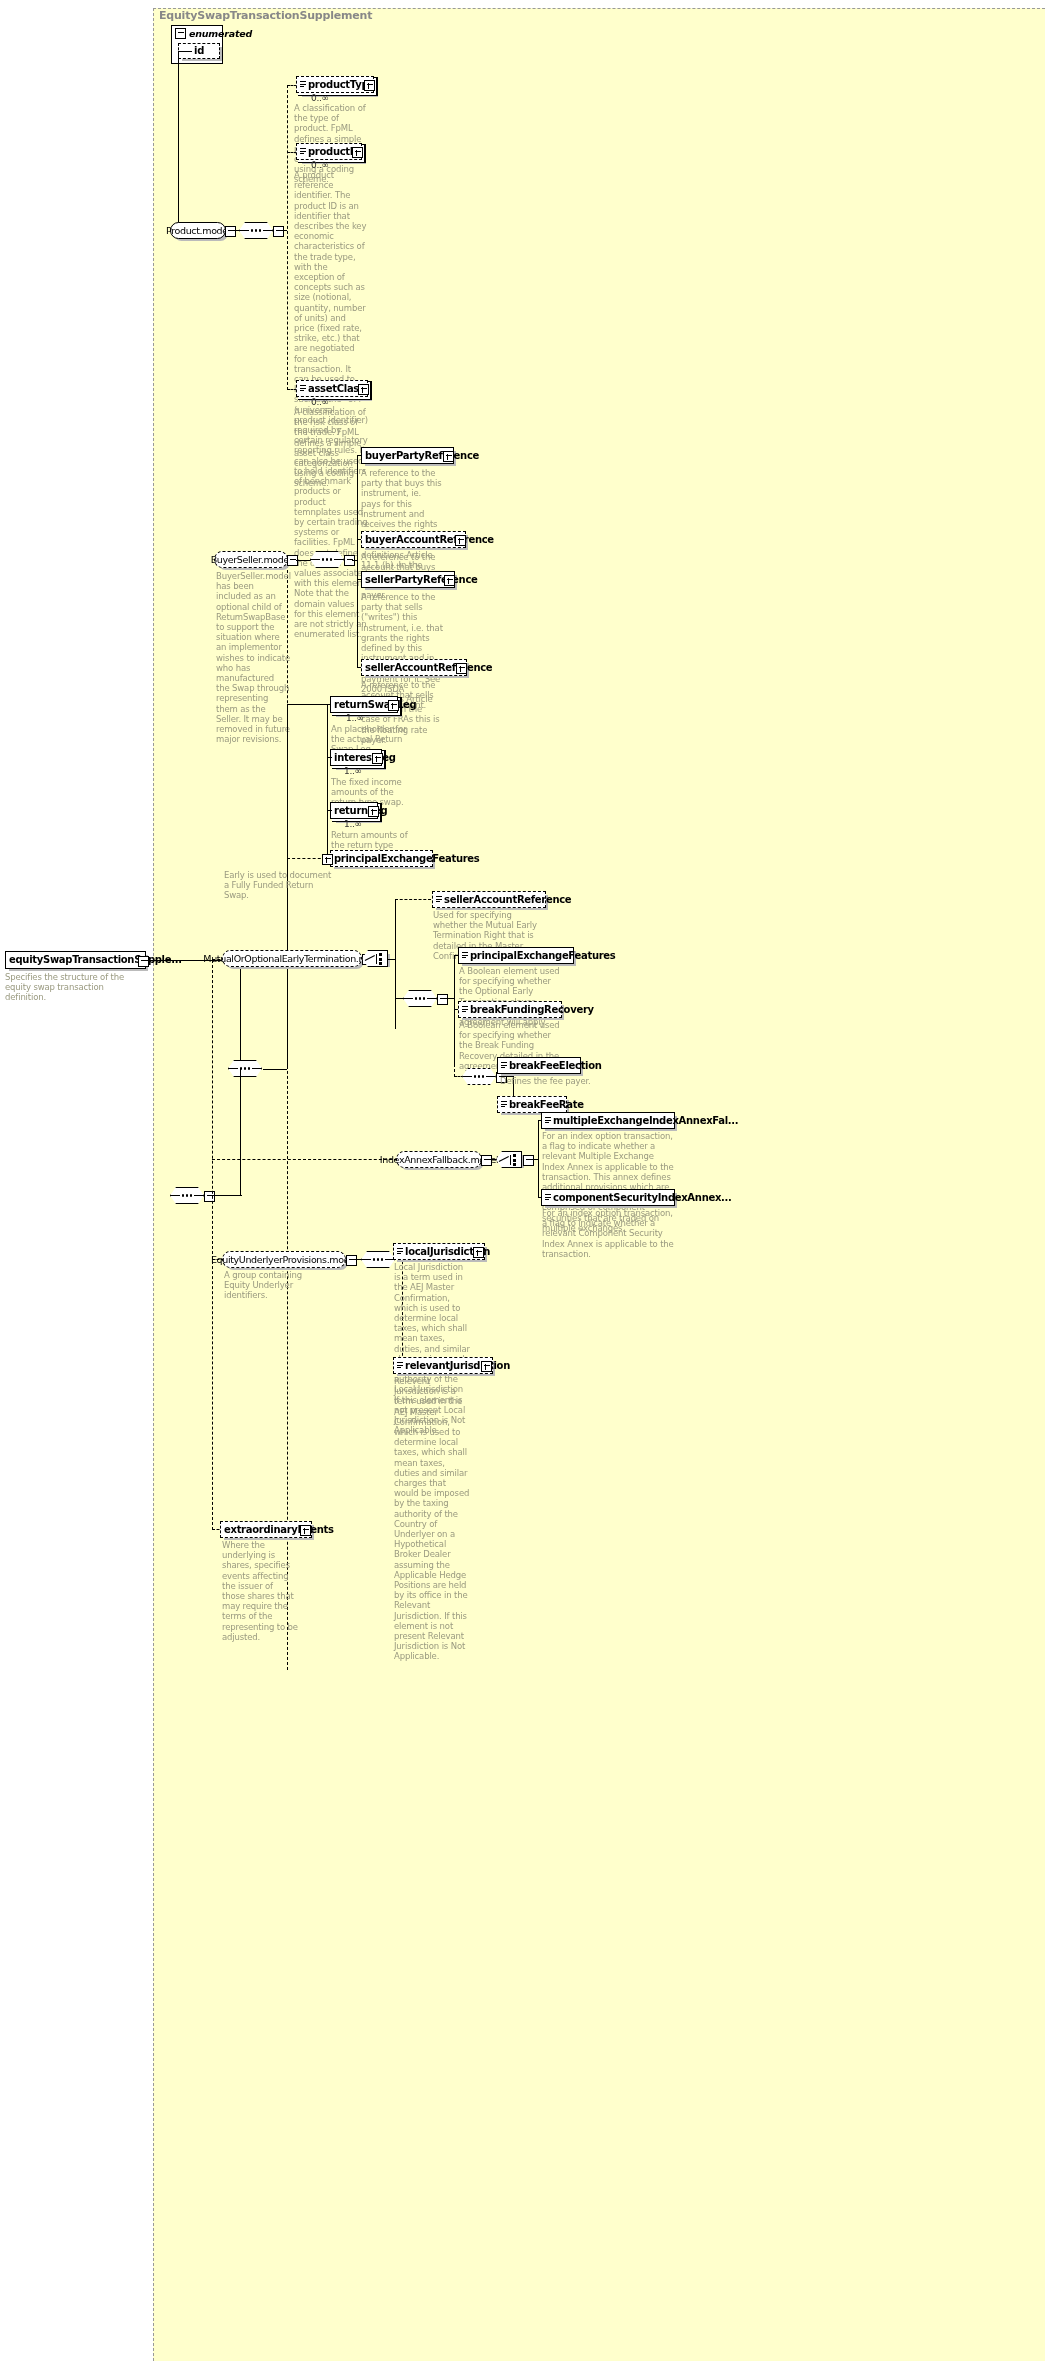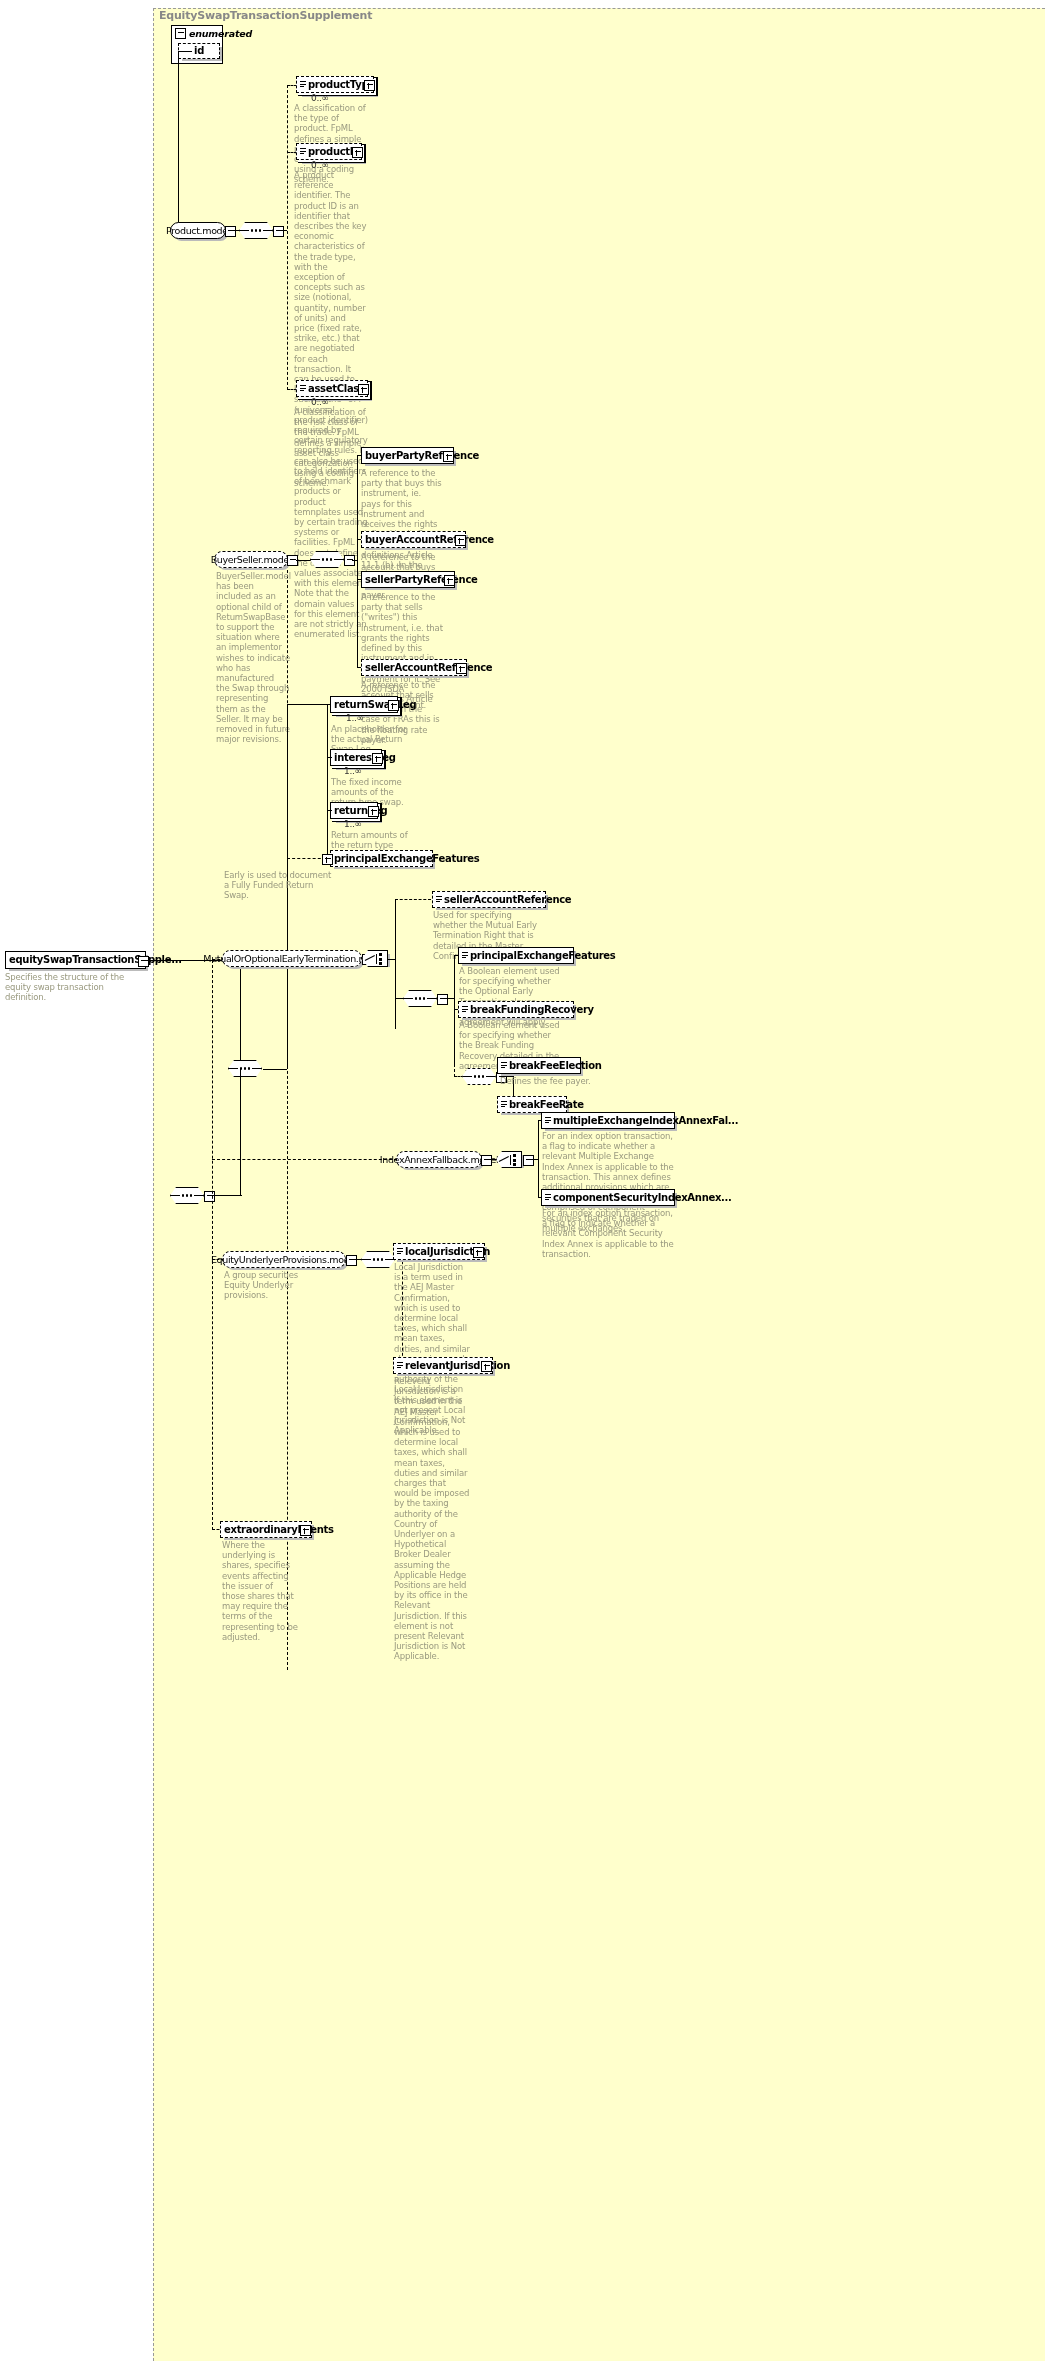--- a/index.html
+++ b/index.html
@@ -323,21 +323,21 @@
     <span class="seqglyph">
         <i></i>
         <i></i>
         <i></i>
       </span>
     <span class="lbl">principalExchangeFeatures</span>
   </div>
   <div class="doc" style="left:459px;top:966px;width:107px;">A Boolean element used for specifying whether the Optional Early Termination clause detailed in the agreement will apply.</div>
 
   <div class="hl d" style="left:454px;top:1009px;width:6px;"></div>
-  <div class="node dashed" style="left:458px;top:1001px;width:116px;">
+  <div class="node dashed" style="left:458px;top:1001px;width:104px;">
     <span class="seqglyph">
         <i></i>
         <i></i>
         <i></i>
       </span>
     <span class="lbl">breakFundingRecovery</span>
   </div>
   <div class="doc" style="left:459px;top:1020px;width:107px;">A Boolean element used for specifying whether the Break Funding Recovery detailed in the agreement will apply.</div>
 
   <div class="vl d" style="left:454px;top:1009px;height:68px;"></div>
@@ -415,21 +415,21 @@
       </span>
     <span class="lbl">componentSecurityIndexAnnex...</span>
   </div>
   <div class="doc" style="left:542px;top:1208px;width:134px;">For an index option transaction, a flag to indicate whether a relevant Component Security Index Annex is applicable to the transaction.</div>
 
   <div class="hl d" style="left:212px;top:1259px;width:12px;"></div>
   <div class="model dashed" style="left:222px;top:1251px;width:124px;">
     <span class="lbl">EquityUnderlyerProvisions.model</span>
   </div>
   <div class="sq sq-abs" style="left:346px;top:1255px;"></div>
-  <div class="doc" style="left:224px;top:1270px;width:80px;">A group securities Equity Underlyer provisions.</div>
+  <div class="doc" style="left:224px;top:1270px;width:80px;">A group containing Equity Underlyer identifiers.</div>
   <div class="hl" style="left:355px;top:1259px;width:8px;"></div>
   <div class="comp" style="left:361px;top:1251px;">
     <span class="comp-seq">
       <span class="bar"></span>
         <span class="dot"></span>
         <span class="dot"></span>
         <span class="dot"></span>
         <span class="bar"></span>
     </span>
   </div>

